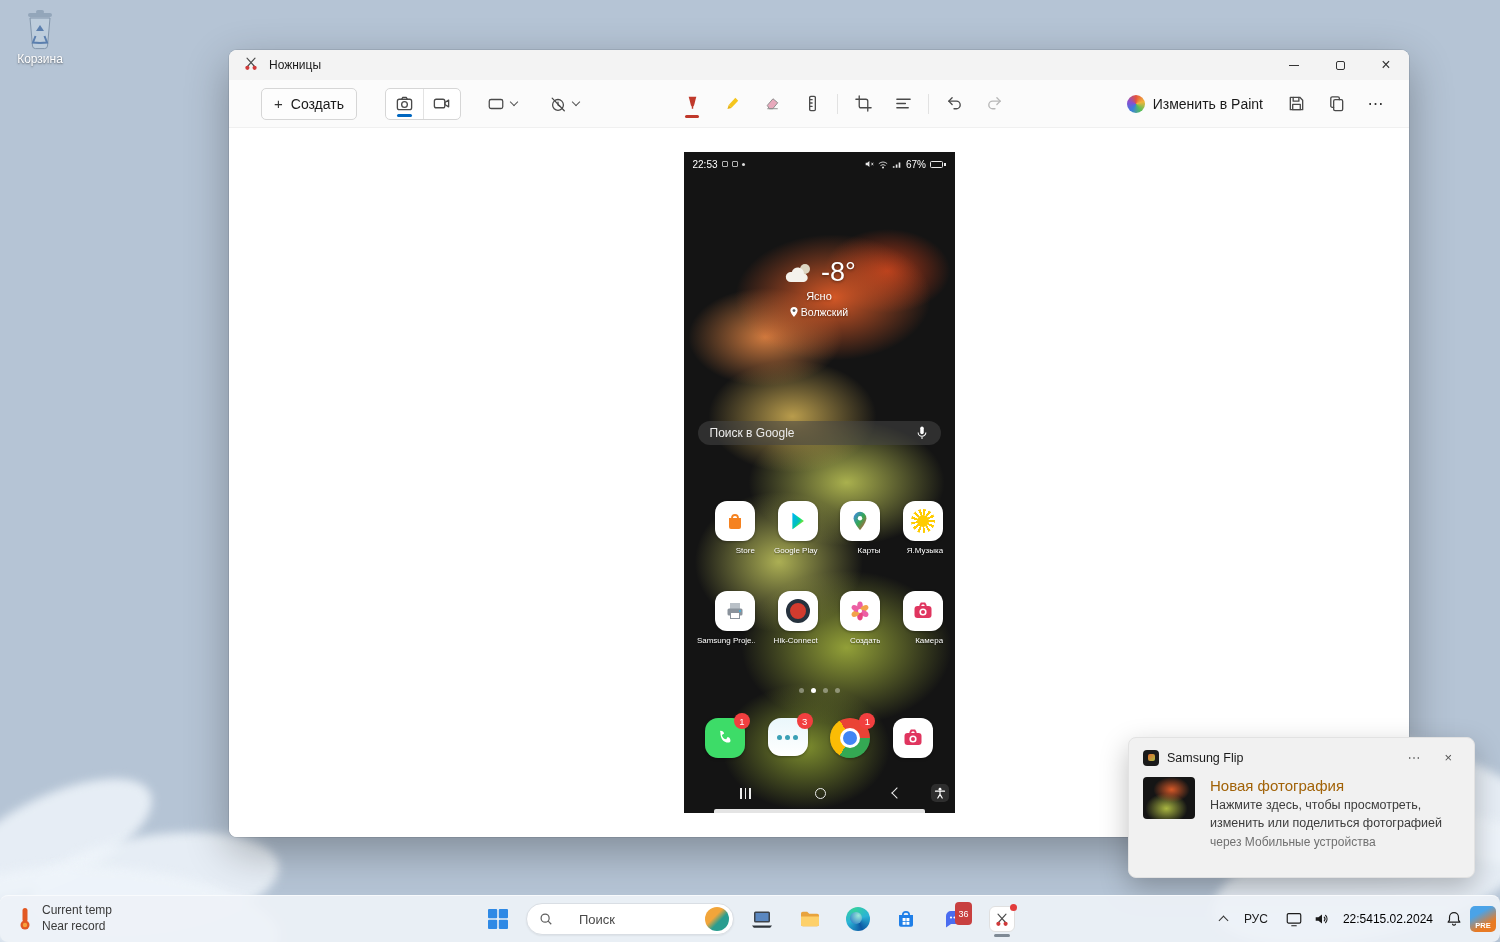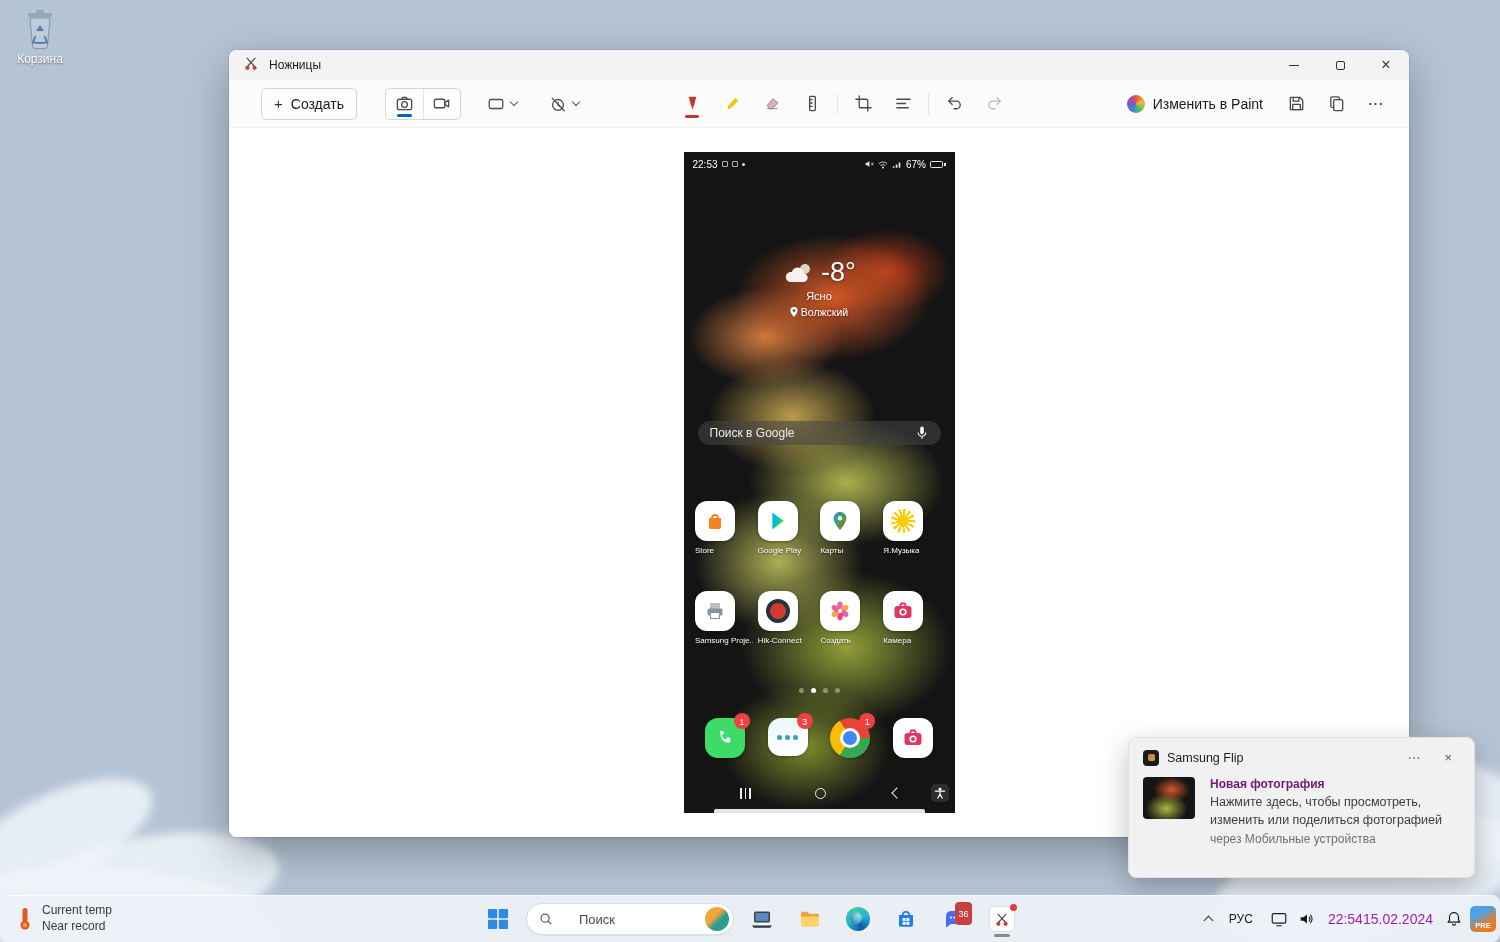--- a/index.html
+++ b/index.html
@@ -84,21 +84,21 @@
   .p-weather .loc { margin-top:4px; font-size:10.5px; display:flex; align-items:center; justify-content:center; gap:3px; }
 
   .p-search { position:absolute; top:269px; left:14px; right:14px; height:24px; border-radius:16px;
     background:rgba(70,70,70,.55); display:flex; align-items:center; padding:0 12px; }
   .p-search .txt { font-size:12px; color:#ececec; }
   .p-search svg { margin-left:auto; }
 
   .p-apps { position:absolute; top:349px; left:10px; right:10px; }
   .p-row { display:grid; grid-template-columns:repeat(4,1fr); justify-items:center; }
   .p-row + .p-row { margin-top:36px; }
-  .p-app { width:60px; display:flex; flex-direction:column; align-items:flex-start; }
+  .p-app { width:60px; display:flex; flex-direction:column; align-items:flex-end; }
   .sq { width:40px; height:40px; border-radius:12px; background:#fff; display:flex; align-items:center;
     justify-content:center; box-shadow:0 1px 3px rgba(0,0,0,.35); position:relative; }
   .p-app .lbl { margin-top:5px; font-size:8px; color:#fff; text-shadow:0 1px 2px rgba(0,0,0,.6);
     white-space:nowrap; max-width:58px; overflow:hidden; }
   .sun { width:24px; height:24px; border-radius:50%;
     background:repeating-conic-gradient(#ffcc00 0 14deg, #fff 14deg 28deg); position:relative; }
   .sun::after { content:""; position:absolute; inset:6px; border-radius:50%; background:#ffcc00; }
   .hik { width:24px; height:24px; border-radius:50%; border:4px solid #26323e; background:#d23b2e; }
 
   .p-dots { position:absolute; top:536px; left:0; right:0; display:flex; justify-content:center; gap:7px; }
@@ -133,21 +133,21 @@
   .toast-h { display:flex; align-items:center; gap:8px; padding:10px 14px 6px; }
   .flipico { width:16px; height:16px; border-radius:4px; background:#1b1b1b; display:flex; align-items:center; justify-content:center; }
   .flipico i { width:7px; height:7px; border-radius:2px; background:linear-gradient(135deg,#e06a2d,#aabb44); }
   .toast-h .app { font-size:12.5px; color:#1a1a1a; }
   .toast-h .sp { flex:1; }
   .tbtn { color:#555; font-size:13px; padding:2px 8px; border-radius:4px; }
   .toast-b { display:flex; padding:4px 14px 0; gap:15px; }
   .thumb { width:52px; height:42px; border-radius:4px; flex:none; background:
     radial-gradient(26px 18px at 55% 30%, rgba(224,92,40,.95), rgba(224,92,40,0) 70%),
     radial-gradient(30px 22px at 45% 75%, rgba(186,200,70,.9), rgba(186,200,70,0) 70%), #151515; }
-  .toast-t .ttl { font-size:12px; font-weight:700; color:#701a75; }
+  .toast-t .ttl { font-size:15px; font-weight:400; color:#a16207; }
   .toast-t .body { margin-top:3px; font-size:12.5px; color:#3c3c3c; line-height:1.42; }
   .toast-t .foot { margin-top:2px; font-size:12px; color:#707070; }
 
   
   .taskbar { position:absolute; left:0; right:0; bottom:0; height:47px; background:rgba(238,242,247,.92);
     border-top:1px solid rgba(255,255,255,.65);border-radius:8px; }
   .tb-widget { position:absolute; left:8px; top:3px; bottom:3px; display:flex; align-items:center; gap:8px;
     padding:0 8px; border-radius:6px; }
   .tb-widget .l { font-size:12px; color:#3a3a3a; line-height:1.3; }
   .tb-mid { position:absolute; left:50%; top:0; bottom:0; transform:translateX(-50%);
@@ -165,21 +165,21 @@
   .snipico { width:26px; height:26px; border-radius:6px; background:#fff; border:1px solid #e0e0e0;
     display:flex; align-items:center; justify-content:center; }
   .reddot { position:absolute; top:5px; right:5px; width:7px; height:7px; border-radius:50%; background:#e23b3b; }
   .active-ind { position:absolute; bottom:2px; left:12px; width:16px; height:3px; border-radius:2px; background:#7f8a95; }
   .tb-badge { position:absolute; top:3px; right:2px; min-width:17px; height:23px; padding:0 3px; border-radius:4px;
     background:#c84040; color:#fff; font-size:9px; display:flex; align-items:center; justify-content:center; }
   .tray { position:absolute; right:4px; top:0; bottom:0; display:flex; align-items:center; }
   .tray-btn { height:40px; display:flex; align-items:center; justify-content:center; border-radius:6px; padding:0 5px; }
   .chev-up { width:7px; height:7px; border-right:1.5px solid #333; border-bottom:1.5px solid #333; transform:rotate(-135deg); margin-top:3px; }
   .lang { font-size:12px; color:#1b1b1b; padding:0 7px; }
-  .clock { text-align:left; font-size:14px; color:#a21caf; line-height:1.35; padding:0 7px; }
+  .clock { text-align:left; font-size:12px; color:#000000; line-height:1.35; padding:0 7px; }
   .pre { width:26px; height:26px; margin-left:2px; border-radius:5px; display:flex; align-items:flex-end; justify-content:center;
     background:linear-gradient(150deg,#4aa3e8 30%,#e87a24 70%); color:#fff; font-size:7.5px; font-weight:700; padding-bottom:2px; }
   .strokeic { stroke:#4a4a4a; fill:none; stroke-width:1.4; stroke-linecap:round; stroke-linejoin:round; }
   .trayic { stroke:#1b1b1b; fill:none; stroke-width:1.3; stroke-linecap:round; stroke-linejoin:round; }
 </style>
 </head>
 <body>
 
 <div class="desktop">
   <div class="petal p1"></div>

